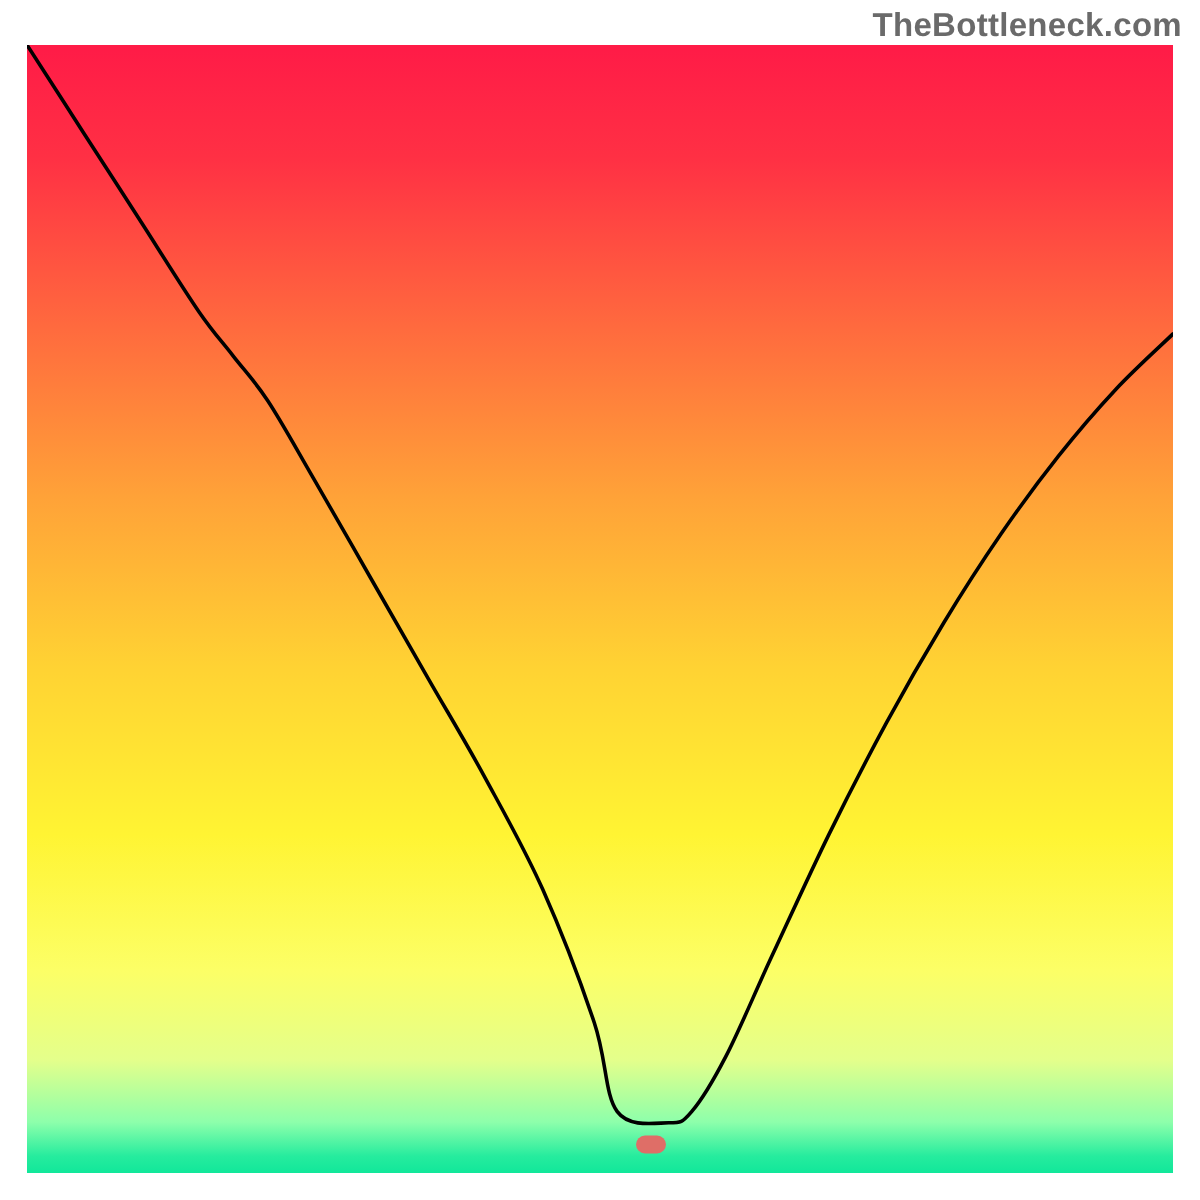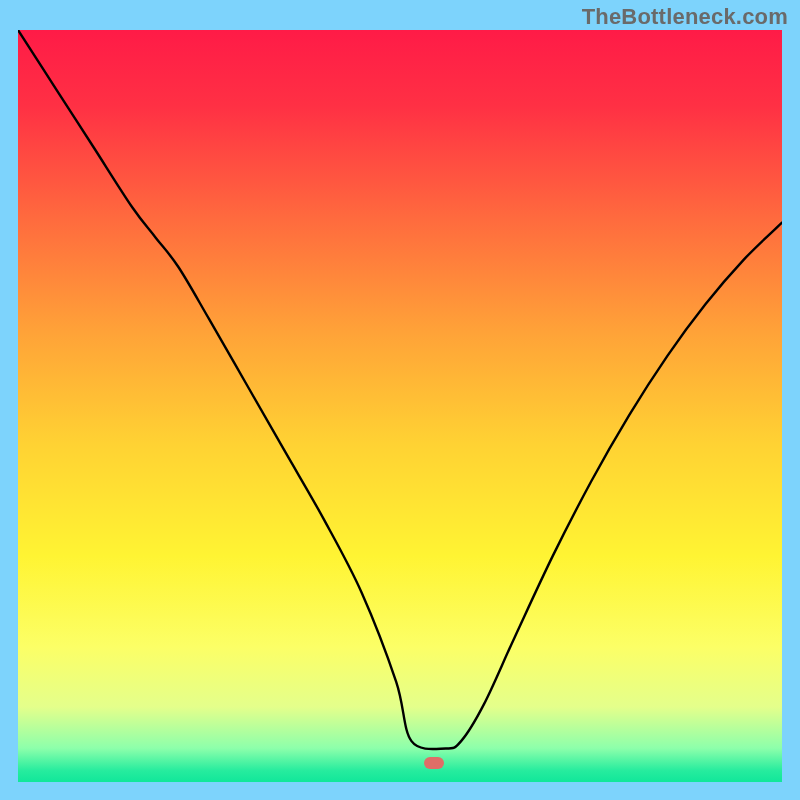--- a/index.html
+++ b/index.html
@@ -7,21 +7,21 @@
     padding: 0;
     width: 800px;
     height: 800px;
     background: #000;
     overflow: hidden;
   }
   .frame {
     position: relative;
     width: 800px;
     height: 800px;
-    background: #7dd3fc;
+    background: #ffffff;
   }
   .watermark {
     position: absolute;
     top: 4px;
     right: 12px;
     font-family: Arial, Helvetica, sans-serif;
     font-size: 22px;
     font-weight: 600;
     color: #6a6a6a;
     letter-spacing: 0.2px;

